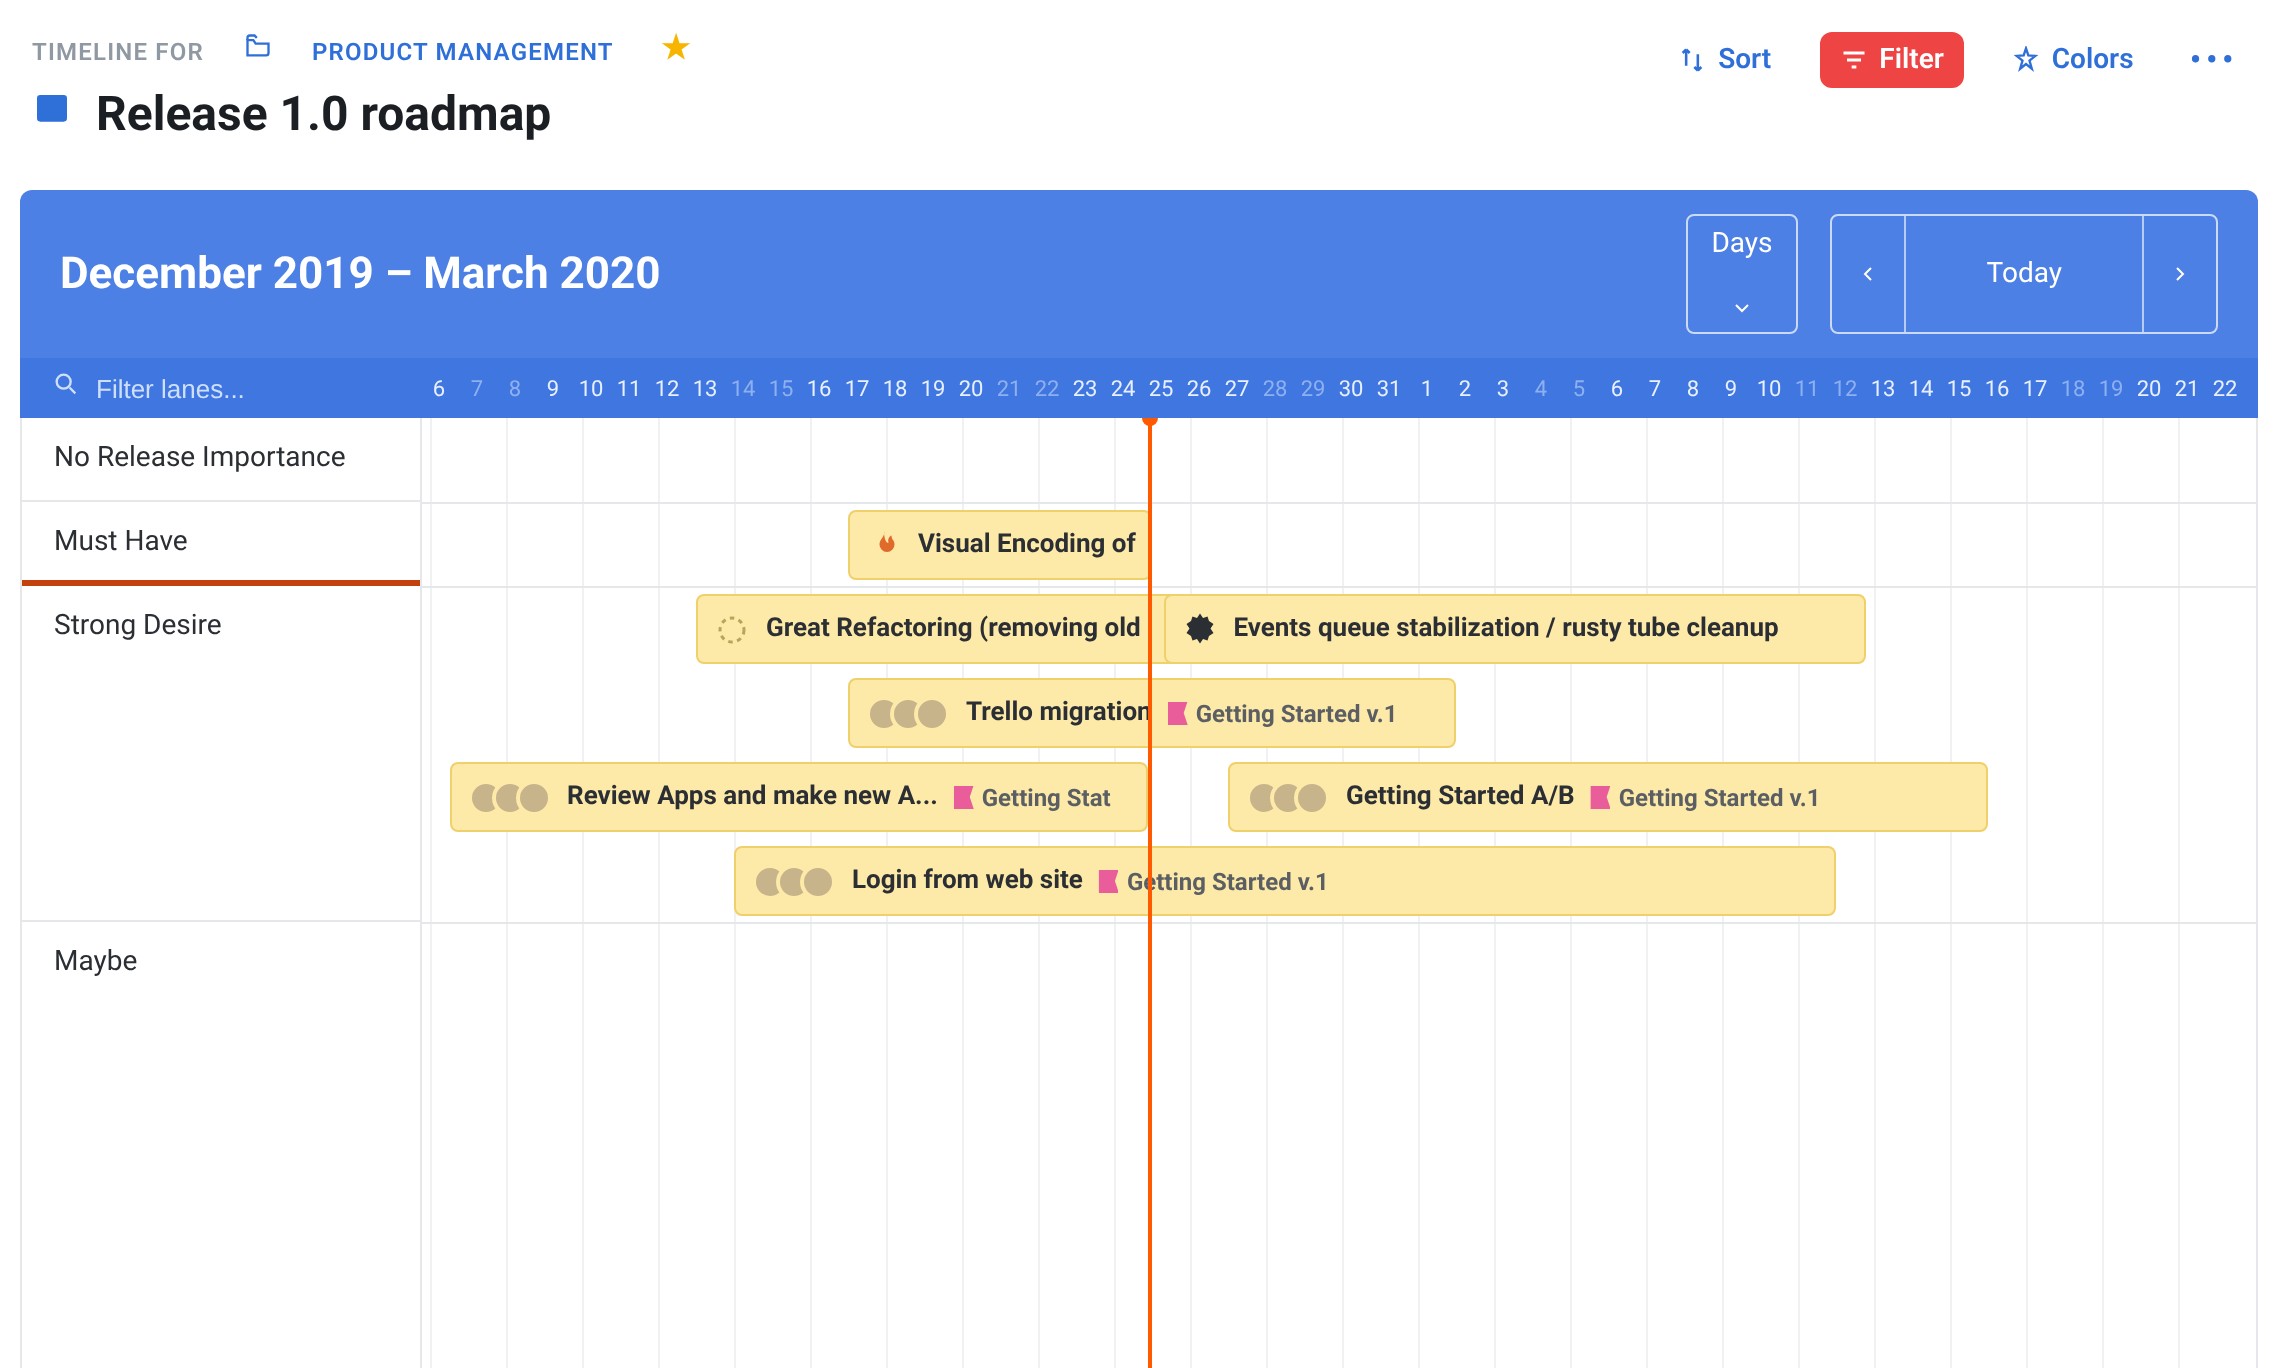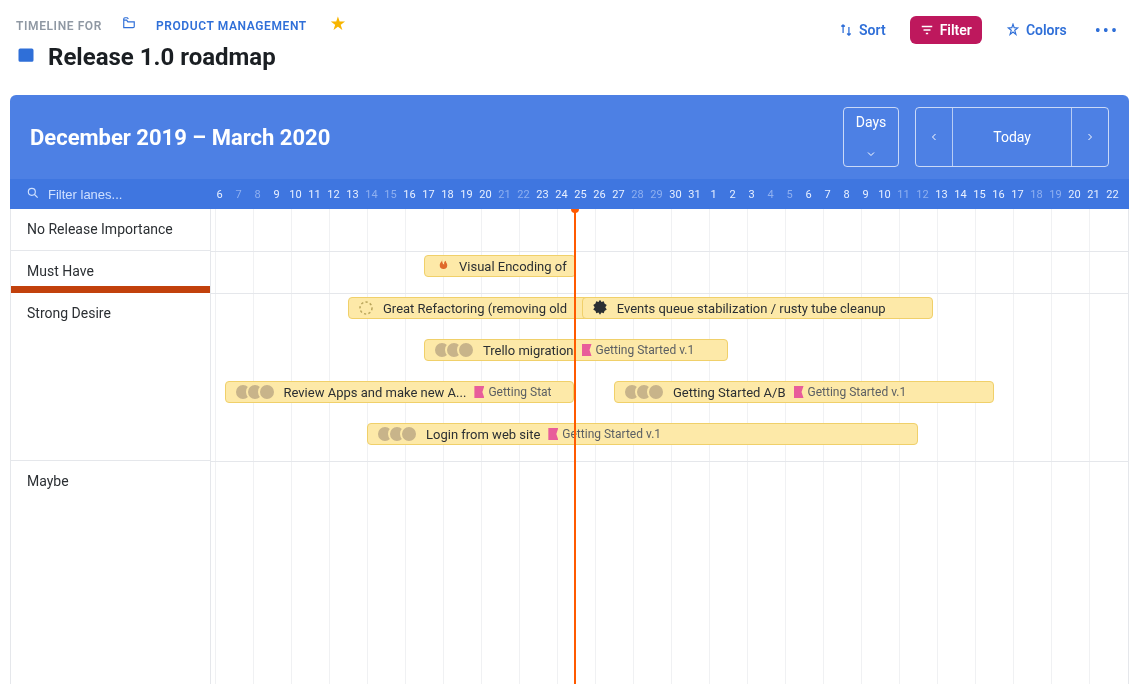--- a/index.html
+++ b/index.html
@@ -36,21 +36,21 @@
   }
   .title-row .tray-icon { color:#2f6fd8; }
   .page-title { font-size: 24px; font-weight: 700; color: #1b1f23; }
   .actions { display: flex; align-items: center; gap: 14px; margin-top:2px;}
   .action-btn {
     display: inline-flex; align-items: center; gap: 6px;
     font-size: 14px; font-weight: 600; color: #2f6fd8;
     padding: 6px 10px; border-radius: 6px; cursor: pointer;
   }
   .action-btn.primary {
-    background: #be185d; color: #fff;
+    background: #ef4444; color: #fff;
   }
   .action-btn svg { width:14px; height:14px; }
   .kebab-icon { color:#2f6fd8; font-size:18px; letter-spacing:2px; padding:0 4px; cursor:pointer;}
   
   .timeline {
     margin: 18px 10px 0 10px;
     border-radius: 6px 6px 0 0;
     overflow: hidden;
     border-top: none;
   }
@@ -119,45 +119,46 @@
   .lane-col {
     width:200px; flex-shrink:0;
     border-right:1px solid #e5e7eb;
     font-size:14px;
     color:#2b2f33;
   }
   .lane-label {
     padding:12px 16px;
   }
   .lane-label.row0 { border-bottom:1px solid #e5e7eb; height:42px;}
-  .lane-label.row1 { border-bottom:7px solid #c2410c; height:42px;}
+  .lane-label.row1 { border-bottom:3px solid #c2410c; height:42px;}
   .lane-label.row2 { border-bottom:1px solid #e5e7eb; height:168px;}
   .lane-label.row3 { height:42px;}
   .chart-area {
     position:relative; flex:1; overflow:hidden;
   }
   .gridlines { position:absolute; inset:0; }
   .vline { position:absolute; top:0; bottom:0; width:1px; background:#f0f1f3;}
   .hline { position:absolute; left:0; right:0; height:1px; background:#e5e7eb;}
   .today-line { position:absolute; top:0; bottom:0; width:2px; background:#ff5a00; z-index:5;}
   .today-line::before { content:""; position:absolute; top:-4px; left:-3px; width:8px; height:8px; border-radius:50%; background:#ff5a00;}
   .bar {
     position:absolute;
-    height:22px;
+    height:35px;
     background:#fde9a8;
     border:1px solid #f0d06a;
     border-radius:4px;
     display:flex; align-items:center;
     padding:0 8px;
     gap:8px;
     font-size:13px;
     color:#2b2f33;
     white-space:nowrap;
     overflow:hidden;
     z-index:3;
+    font-weight:bold;
   }
   .bar .avatar-stack, .bar .icon-slot { display:flex; align-items:center;}
   .bar .avatar-stack .av{ width:18px; height:18px; border-radius:50%; background:#c8b48a; border:2px solid #fde9a8; margin-left:-6px;}
   .bar .avatar-stack .av:first-child{margin-left:0;}
   .bar .icon-slot svg{width:18px;height:18px;}
   .tag {
     display:inline-flex; align-items:center; gap:4px;
     font-size:12px; color:#5b5f63;
   }
   .tag .flag{ width:10px; height:12px; background:#e85d9a; clip-path: polygon(0 0, 100% 0, 80% 50%, 100% 100%, 0 100%);}

